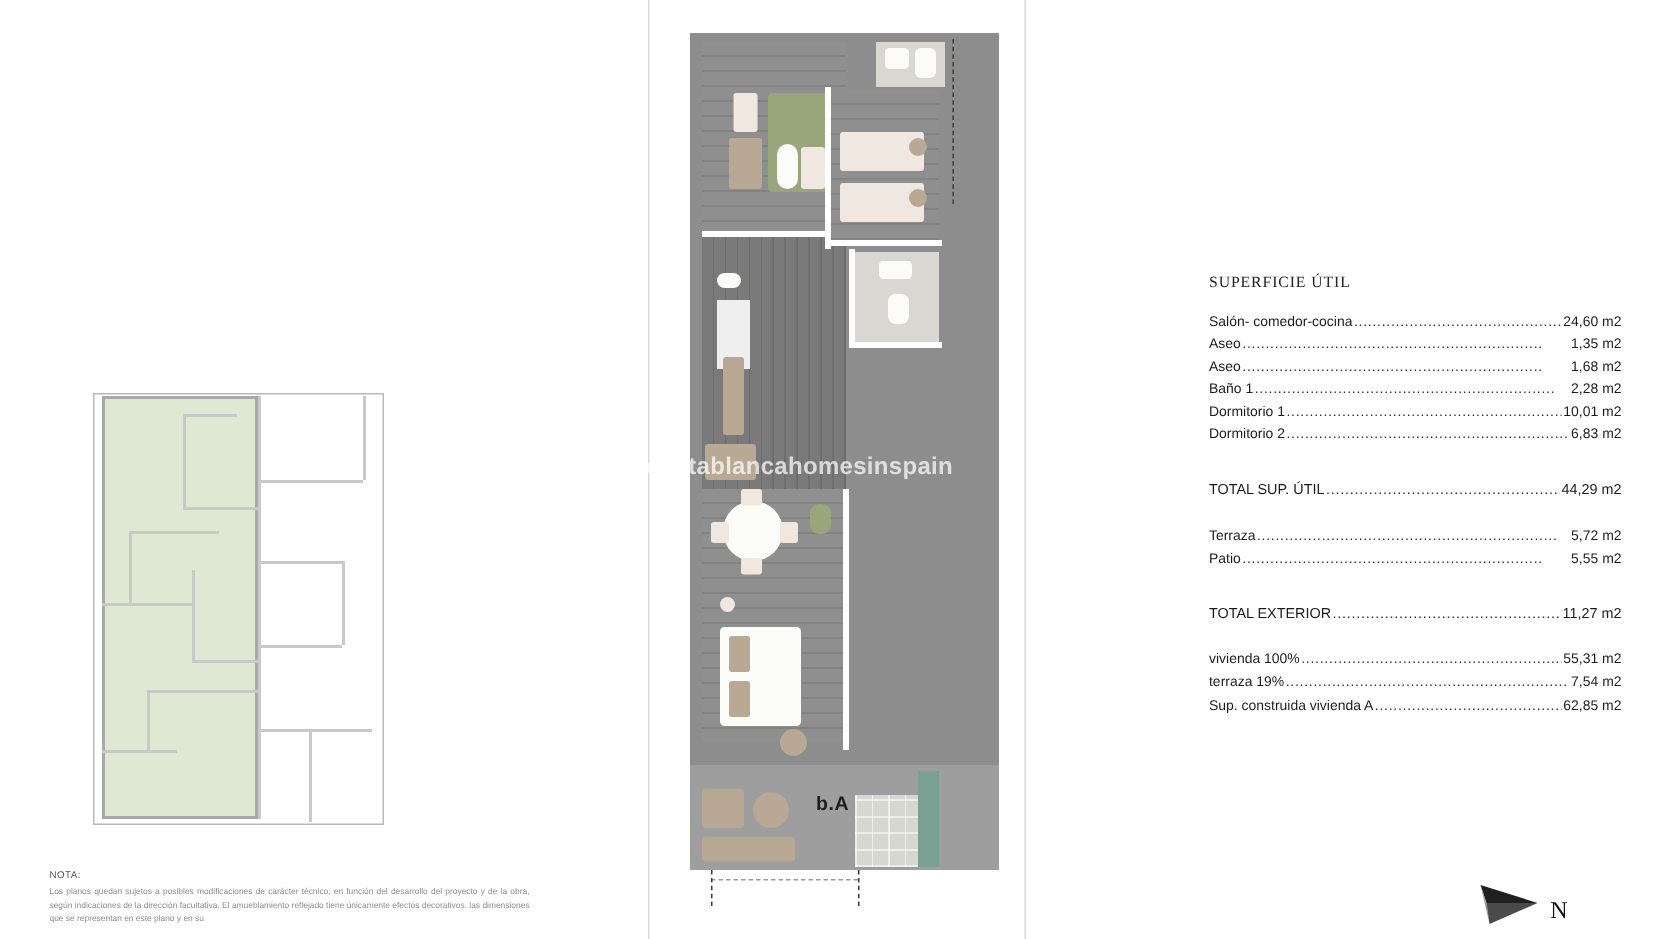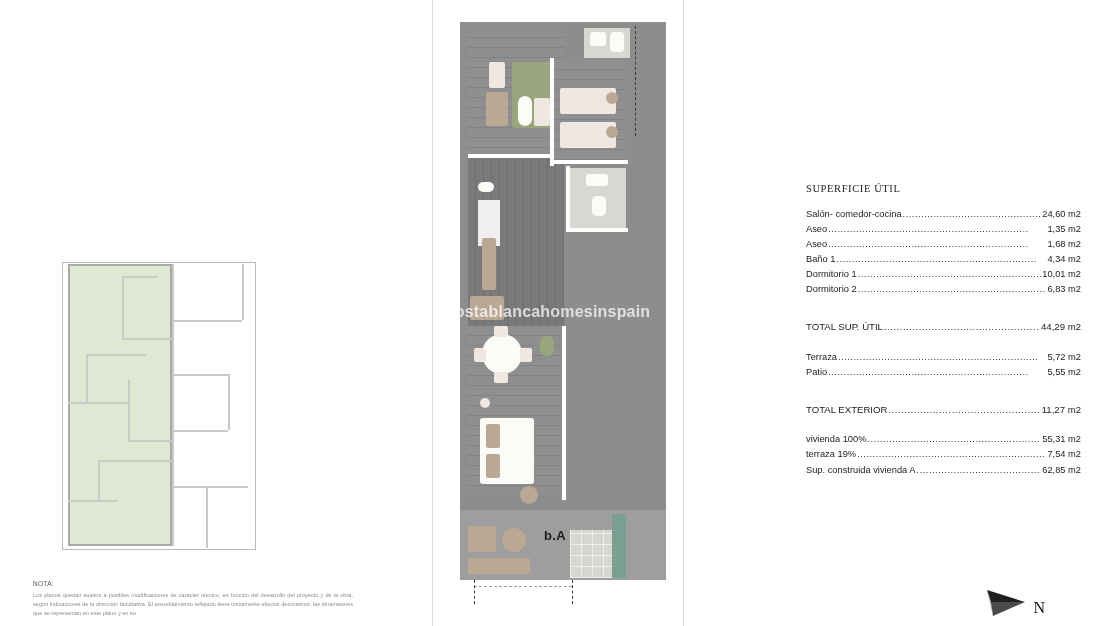--- a/index.html
+++ b/index.html
@@ -161,21 +161,21 @@
     position: absolute;
     font-size: 13px;
     font-weight: bold;
     color: #1d1d1d;
     letter-spacing: .4px;
   }
 
   
   #watermark {
     position: absolute;
-    left: 398px;
+    left: 383px;
     top: 303px;
     width: 300px;
     text-align: center;
     font-size: 16px;
     font-weight: bold;
     color: rgba(255,255,255,.72);
     letter-spacing: .2px;
     pointer-events: none;
     user-select: none;
   }
@@ -367,21 +367,21 @@
       <span class="val">1,35 m2</span>
     </div>
     <div class="spec-row">
       <span class="lbl">Aseo</span>
       <span class="dots">.................................................................</span>
       <span class="val">1,68 m2</span>
     </div>
     <div class="spec-row">
       <span class="lbl">Baño 1</span>
       <span class="dots">.................................................................</span>
-      <span class="val">4,34 m2</span>
+      <span class="val">2,28 m2</span>
     </div>
     <div class="spec-row">
       <span class="lbl">Dormitorio 1</span>
       <span class="dots">.................................................................</span>
       <span class="val">10,01 m2</span>
     </div>
     <div class="spec-row">
       <span class="lbl">Dormitorio 2</span>
       <span class="dots">.................................................................</span>
       <span class="val">6,83 m2</span>

